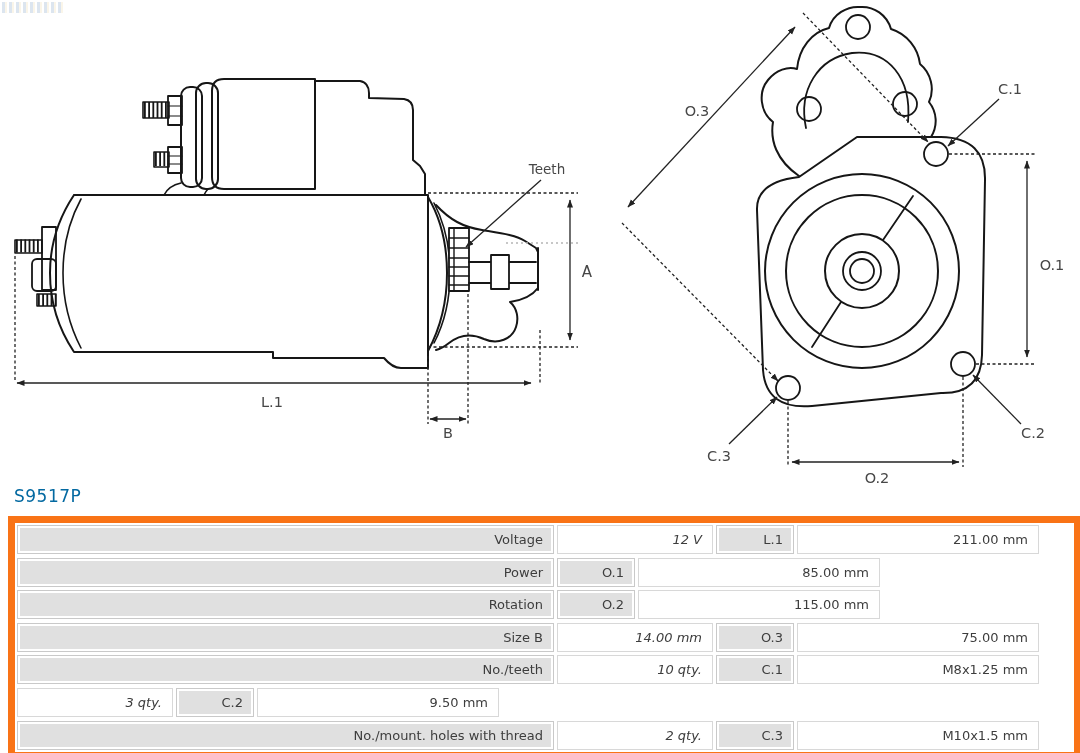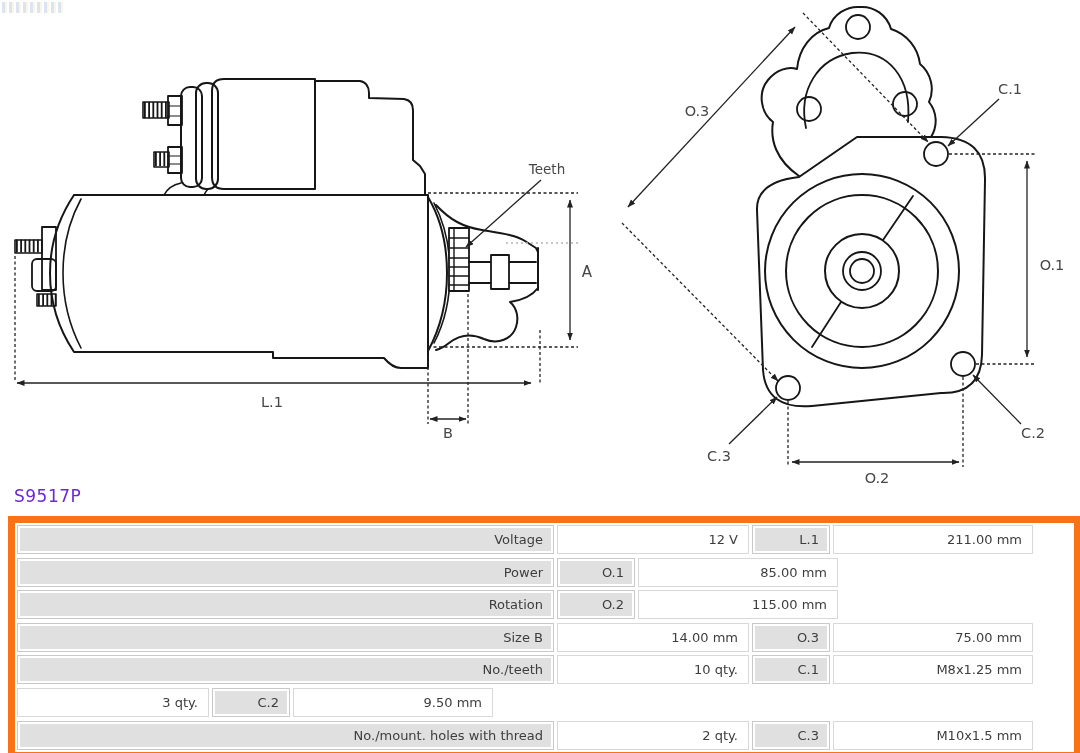--- a/index.html
+++ b/index.html
@@ -12,40 +12,40 @@
     position:absolute;left:2px;top:2px;width:62px;height:11px;
     background:repeating-linear-gradient(90deg,#9db7d4 0 3px,#f2e3c2 3px 5px,#ffffff 5px 7px);
     opacity:.35;filter:blur(.6px);
   }
   
   .drawing{position:absolute;left:0;top:0;width:1080px;height:512px;}
   svg text{font-family:"DejaVu Sans","Liberation Sans",sans-serif;fill:#474747;}
   
   .part-number{
     position:absolute;left:14px;top:486px;
-    font-size:17px;letter-spacing:.5px;color:#6d28d9;font-weight:500;
+    font-size:17px;letter-spacing:.5px;color:#0369a1;font-weight:500;
   }
   
   .spec-table{
     position:absolute;left:8px;top:516px;width:1055px;
     border:7px solid #f97316;padding:2px;
     display:flex;flex-direction:column;gap:3.6px;background:#ffffff;
   }
   .spec-row{display:flex;gap:3px;height:29px;}
   .cell{
     box-sizing:border-box;height:29px;line-height:27px;
     font-size:13px;color:#3d3d3d;text-align:right;padding-right:10px;
     white-space:nowrap;overflow:hidden;
   }
   .cell.gray{background:#e0e0e0;border:1px solid #c9c9c9;box-shadow:inset 0 0 0 2px #ffffff;}
   .cell.white{background:#ffffff;border:1px solid #d8d8d8;}
   .c-label{width:537px;}
-  .c-value{width:192px;}
+  .c-value{width:156px;font-style:italic;}
   .c-dim{width:78px;}
-  .c-dimval{width:200px;}
+  .c-dimval{width:242px;}
 </style>
 </head>
 <body>
 
 <div class="watermark"></div>
 
 <div class="drawing">
 <svg width="1080" height="512" viewBox="0 0 1080 512">
   <defs>
     <marker id="ah" orient="auto" markerWidth="9" markerHeight="8" refX="7.5" refY="3" markerUnits="userSpaceOnUse">

